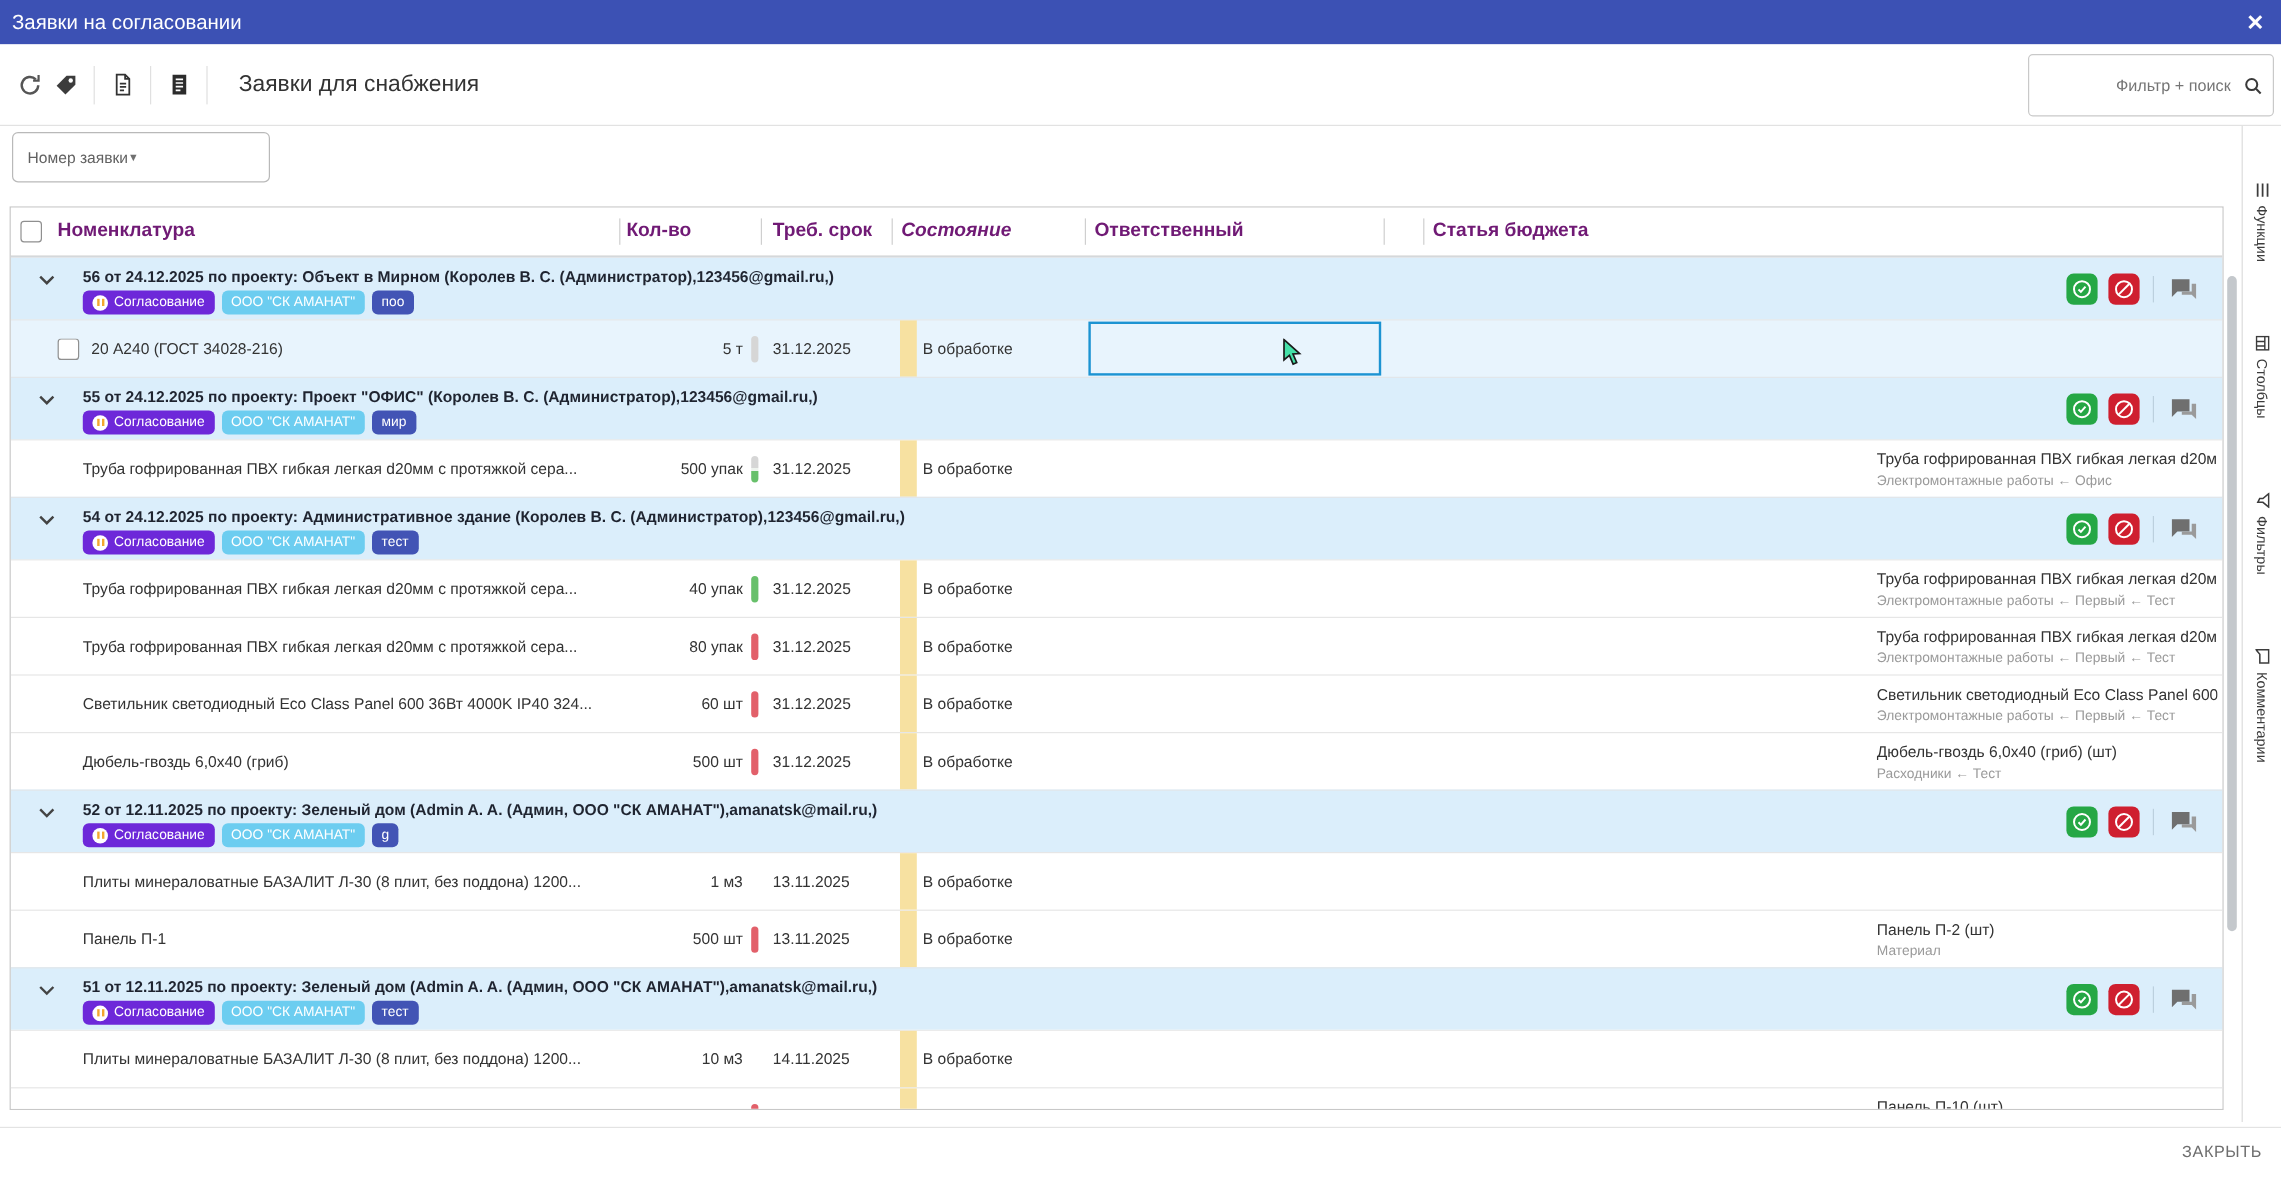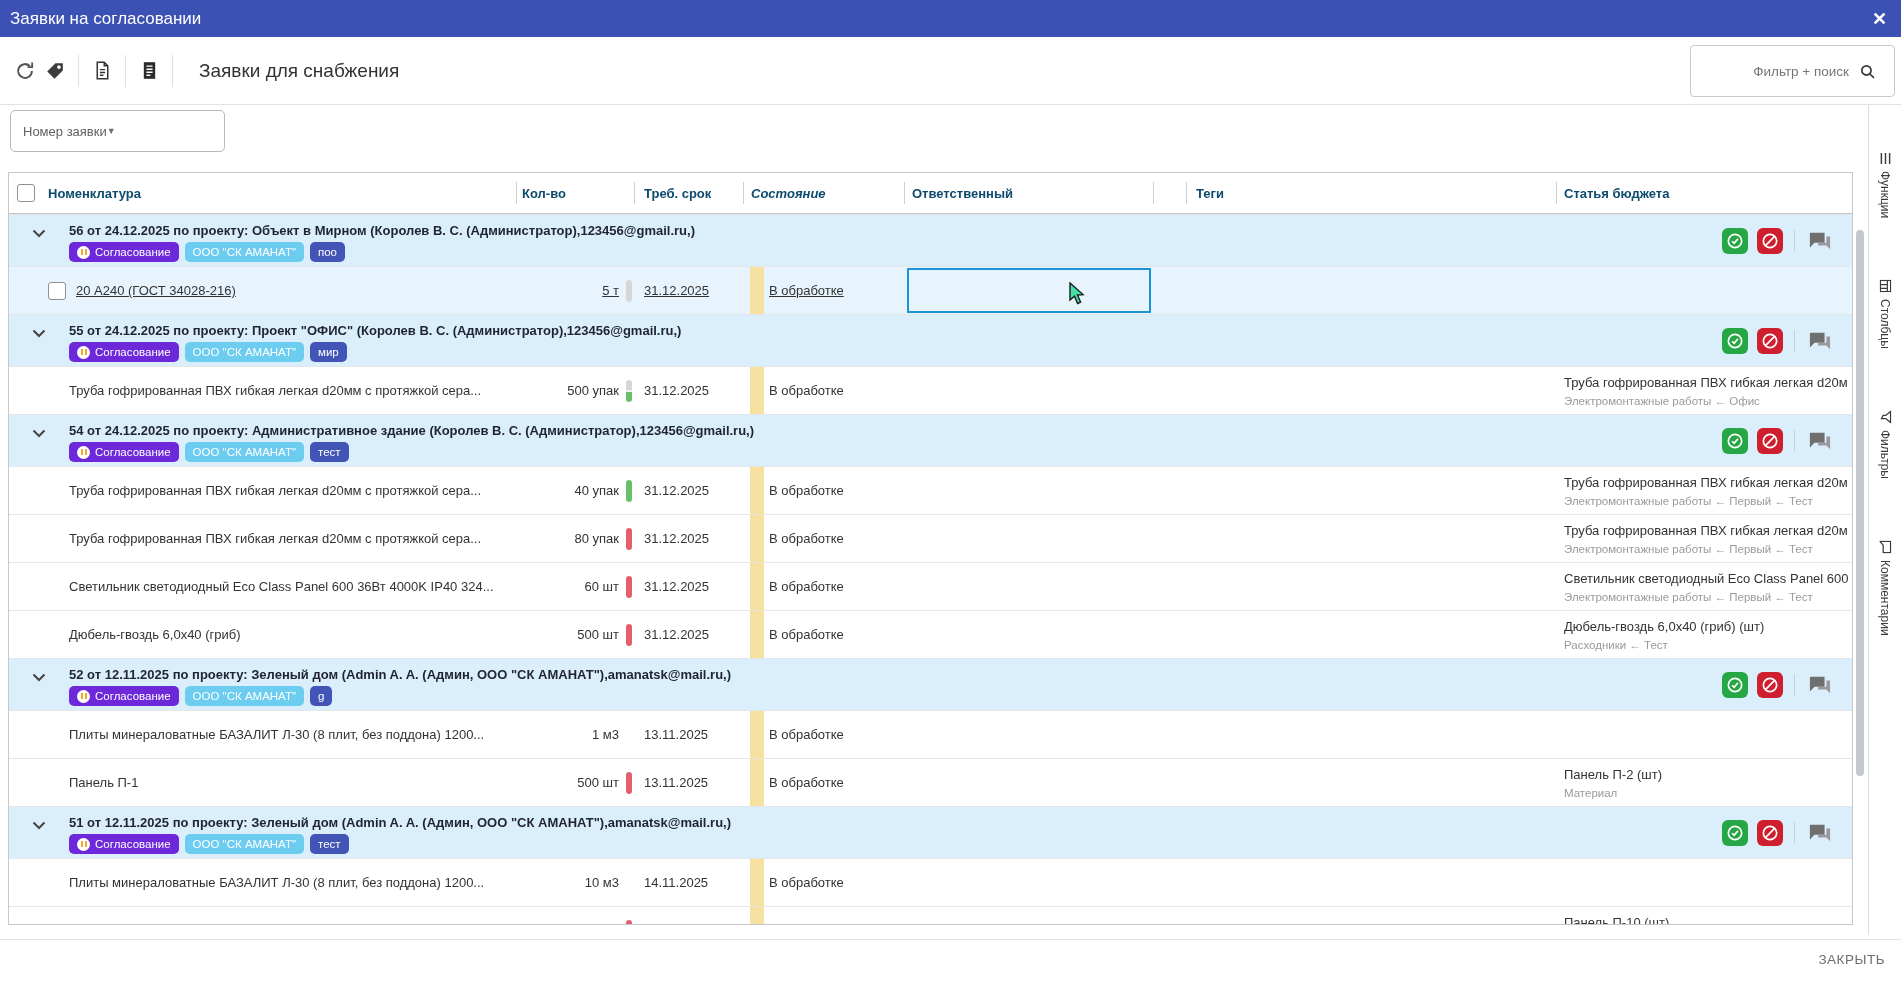--- a/index.html
+++ b/index.html
@@ -10,34 +10,34 @@
             display:flex;align-items:center;justify-content:space-between;box-sizing:border-box;padding:0 14px 0 10px;gap:35px;}
   .titlebar .wtitle{color:#fff;font-size:17px;}
   .titlebar .wclose{color:#fff;font-size:18px;line-height:18px;cursor:pointer;font-weight:bold;}
   
   .toolbar{position:absolute;left:0;top:37px;width:100%;height:68px;box-sizing:border-box;
            border-bottom:1px solid #e2e2e2;display:flex;align-items:center;padding-left:10px;background:#fff;}
   .tbtn{width:30px;height:30px;display:flex;align-items:center;justify-content:center;flex:none;cursor:pointer;}
   .tsep{width:1px;height:32px;background:#e0e0e0;margin:0 8px;flex:none;}
   .ttitle{font-size:19px;color:#333;margin-left:18px;white-space:nowrap;}
   .filterbox{position:absolute;right:6px;top:8px;width:205px;height:52px;border:1px solid #c9c9c9;border-radius:4px;
-             display:flex;align-items:center;justify-content:flex-end;box-sizing:border-box;padding:0 18px;background:#fff;}
+             display:flex;align-items:center;justify-content:flex-end;box-sizing:border-box;padding:0 8px;background:#fff;}
   .filterbox input{border:none;outline:none;width:150px;text-align:right;font-size:13.5px;color:#777;
                    font-family:"Liberation Sans",sans-serif;background:transparent;}
   .filterbox .sicon{margin-left:8px;display:flex;}
   
   .combo{position:absolute;left:10px;top:110px;width:215px;height:42px;border:1px solid #b9b9b9;border-radius:5px;
          box-sizing:border-box;display:flex;align-items:center;justify-content:flex-start;padding:0 12px;cursor:pointer;background:#fff;}
   .combo .clabel{font-size:13px;color:#616161;}
   .combo .caret{font-size:9px;color:#707070;}
   
   .tablewrap{position:absolute;left:8px;top:172px;width:1845px;height:753px;border:1px solid #c8c8c8;
              box-sizing:border-box;overflow:hidden;background:#fff;}
   .trow{display:grid;grid-template-columns:32px 475px 118px 109px 161px 249px 33px 370px 1fr;align-items:center;}
-  .thead{height:40px;border-bottom:1px solid #c4c4c4;font-weight:bold;font-size:13px;color:#0c4a6e;background:#fff;}
+  .thead{height:40px;border-bottom:1px solid #c4c4c4;font-weight:bold;font-size:16px;color:#701a75;background:#fff;}
   .thead>div{position:relative;height:100%;display:flex;align-items:center;box-sizing:border-box;}
   .thead .hdiv::before{content:'';position:absolute;left:0;top:9px;bottom:9px;width:1px;background:#cfcfcf;}
   .hcheck{padding-left:8px;}
   .cb{width:18px;height:18px;border:1.5px solid #8f8f8f;border-radius:3px;background:#fff;box-sizing:border-box;flex:none;}
   
   .grow{position:relative;height:52px;background:#dbeefb;border-top:1px solid #e2e6ea;box-sizing:border-box;
         display:flex;align-items:flex-start;padding:7px 0 0 23px;cursor:pointer;}
   .grow .chev{width:16px;margin-top:7px;margin-right:21px;flex:none;display:flex;}
   .gtitle{font-size:13px;font-weight:bold;color:#1f2430;line-height:17px;white-space:nowrap;}
   .gbadges{display:flex;gap:6px;margin-top:3px;align-items:center;}
@@ -49,21 +49,21 @@
   .pauseicon{width:13px;height:13px;border-radius:50%;background:#fff;position:relative;flex:none;}
   .pauseicon::before,.pauseicon::after{content:'';position:absolute;top:3.5px;width:2px;height:6px;background:#f3a72e;}
   .pauseicon::before{left:4px;} .pauseicon::after{left:7.5px;}
   .gactions{position:absolute;right:18px;top:50%;transform:translateY(-50%);display:flex;align-items:center;gap:9px;}
   .abtn{width:26px;height:26px;border-radius:6px;display:flex;align-items:center;justify-content:center;cursor:pointer;border:none;padding:0;}
   .a-green{background:#25a745;} .a-red{background:#cf1f2f;}
   .adiv{width:1px;height:22px;background:#bcd0de;margin:0 2px;}
   .achat{background:transparent;width:28px;}
   
   .drow{height:48px;border-top:1px solid #e6e6e6;background:#fff;box-sizing:border-box;font-size:13px;}
-  .drow.sel-row{background:#e8f4fd;text-decoration:underline;}
+  .drow.sel-row{background:#e8f4fd;}
   .c-name{padding-left:28px;white-space:nowrap;overflow:hidden;display:flex;align-items:center;}
   .row-has-cb .c-name{padding-left:7px;}
   .c-name .cb{margin-right:10px;}
   .c-qty{display:flex;justify-content:flex-end;align-items:center;padding-right:2px;white-space:nowrap;}
   .pill{width:6px;height:22px;border-radius:3px;margin-left:7px;flex:none;}
   .p-grey{background:#d6d6d6;} .p-green{background:#68c06b;} .p-red{background:#e2606a;}
   .p-split{background:linear-gradient(#d6d6d6 0 44%,#eef3ee 44% 56%,#68c06b 56% 100%);}
   .p-none{visibility:hidden;}
   .c-date{padding-left:10px;white-space:nowrap;}
   .c-status{position:relative;align-self:stretch;display:flex;align-items:center;padding-left:26px;box-sizing:border-box;}
@@ -145,21 +145,20 @@
   <div class="trow thead">
     <div class="hcheck">
         <span class="cb"></span>
       </div>
     <div style="padding-left:7px;">Номенклатура</div>
     <div class="hdiv" style="padding-left:6px;">Кол-во</div>
     <div class="hdiv" style="padding-left:10px;">Треб. срок</div>
     <div class="hdiv" style="padding-left:8px;font-style:italic;">Состояние</div>
     <div class="hdiv" style="padding-left:8px;">Ответственный</div>
     <div class="hdiv"></div>
-    <div class="hdiv" style="padding-left:10px;">Теги</div>
     <div class="hdiv" style="padding-left:8px;">Статья бюджета</div>
   </div>
 
   <div class="grow">
     <span class="chev">
       <svg width="14" height="9" viewBox="0 0 14 9" fill="none" stroke="#444" stroke-width="2">
           <path d="M1.5 1.5 7 7l5.5-5.5"></path>
         </svg>
     </span>
     <div>

